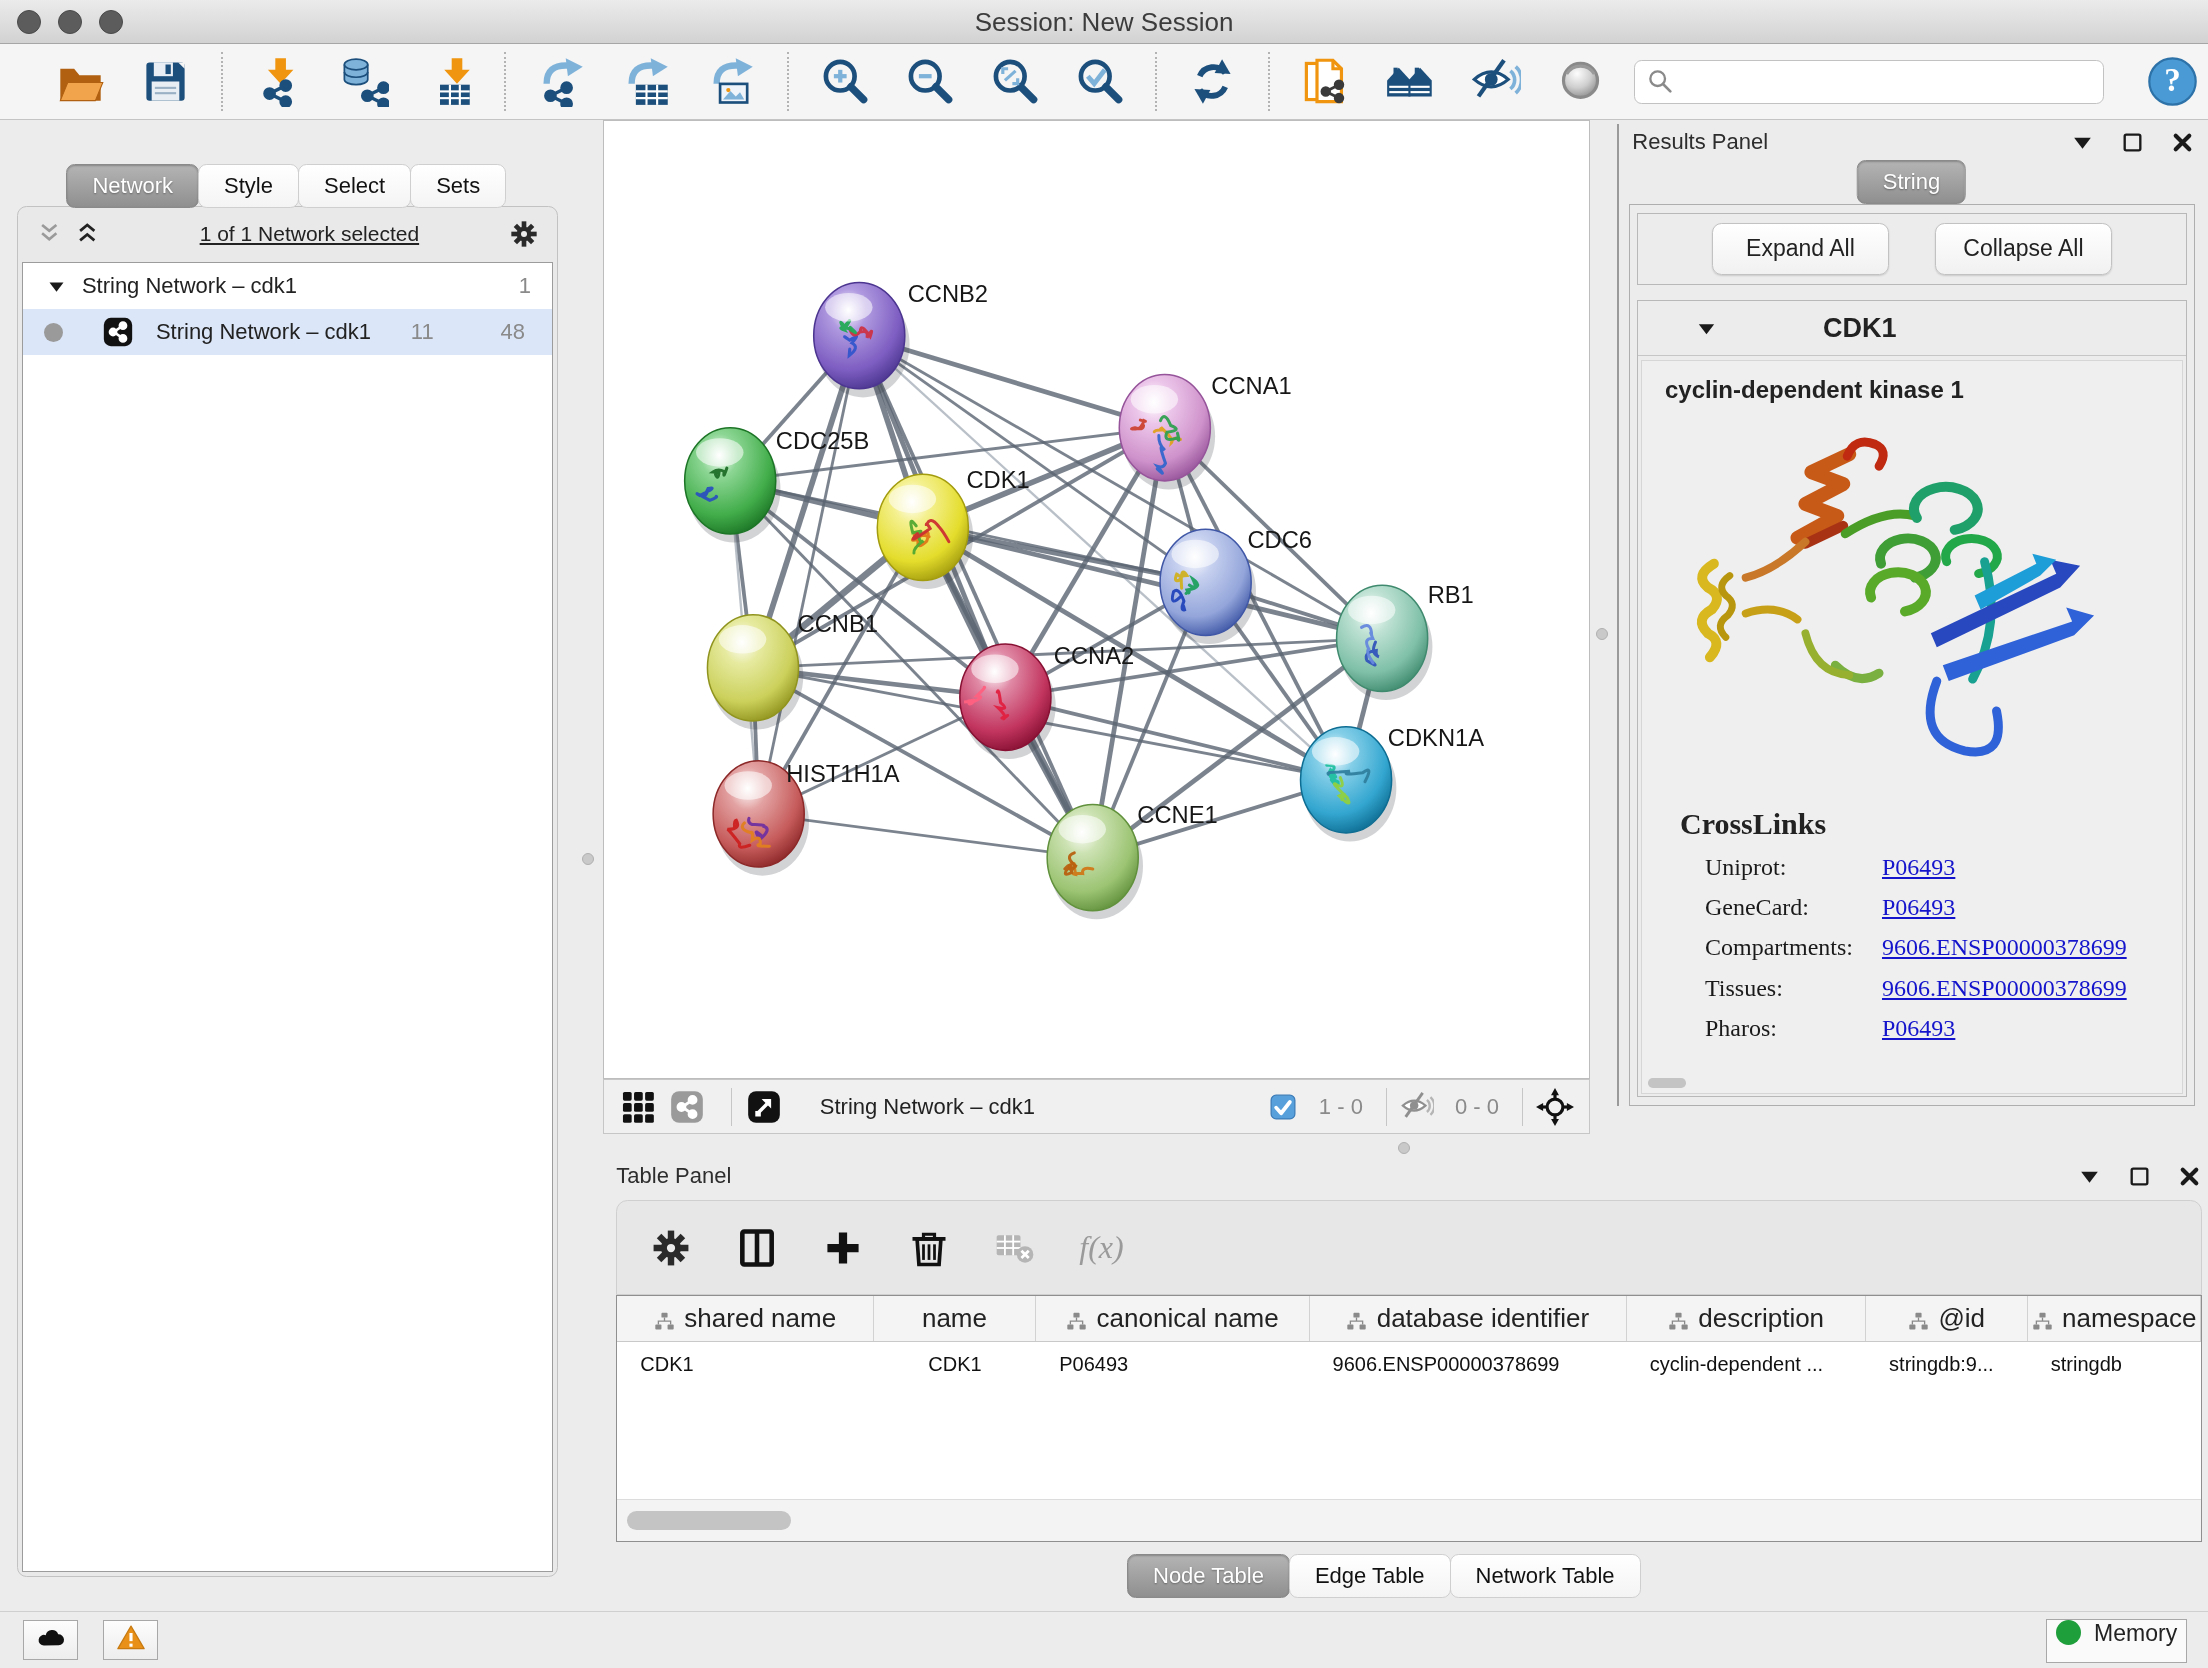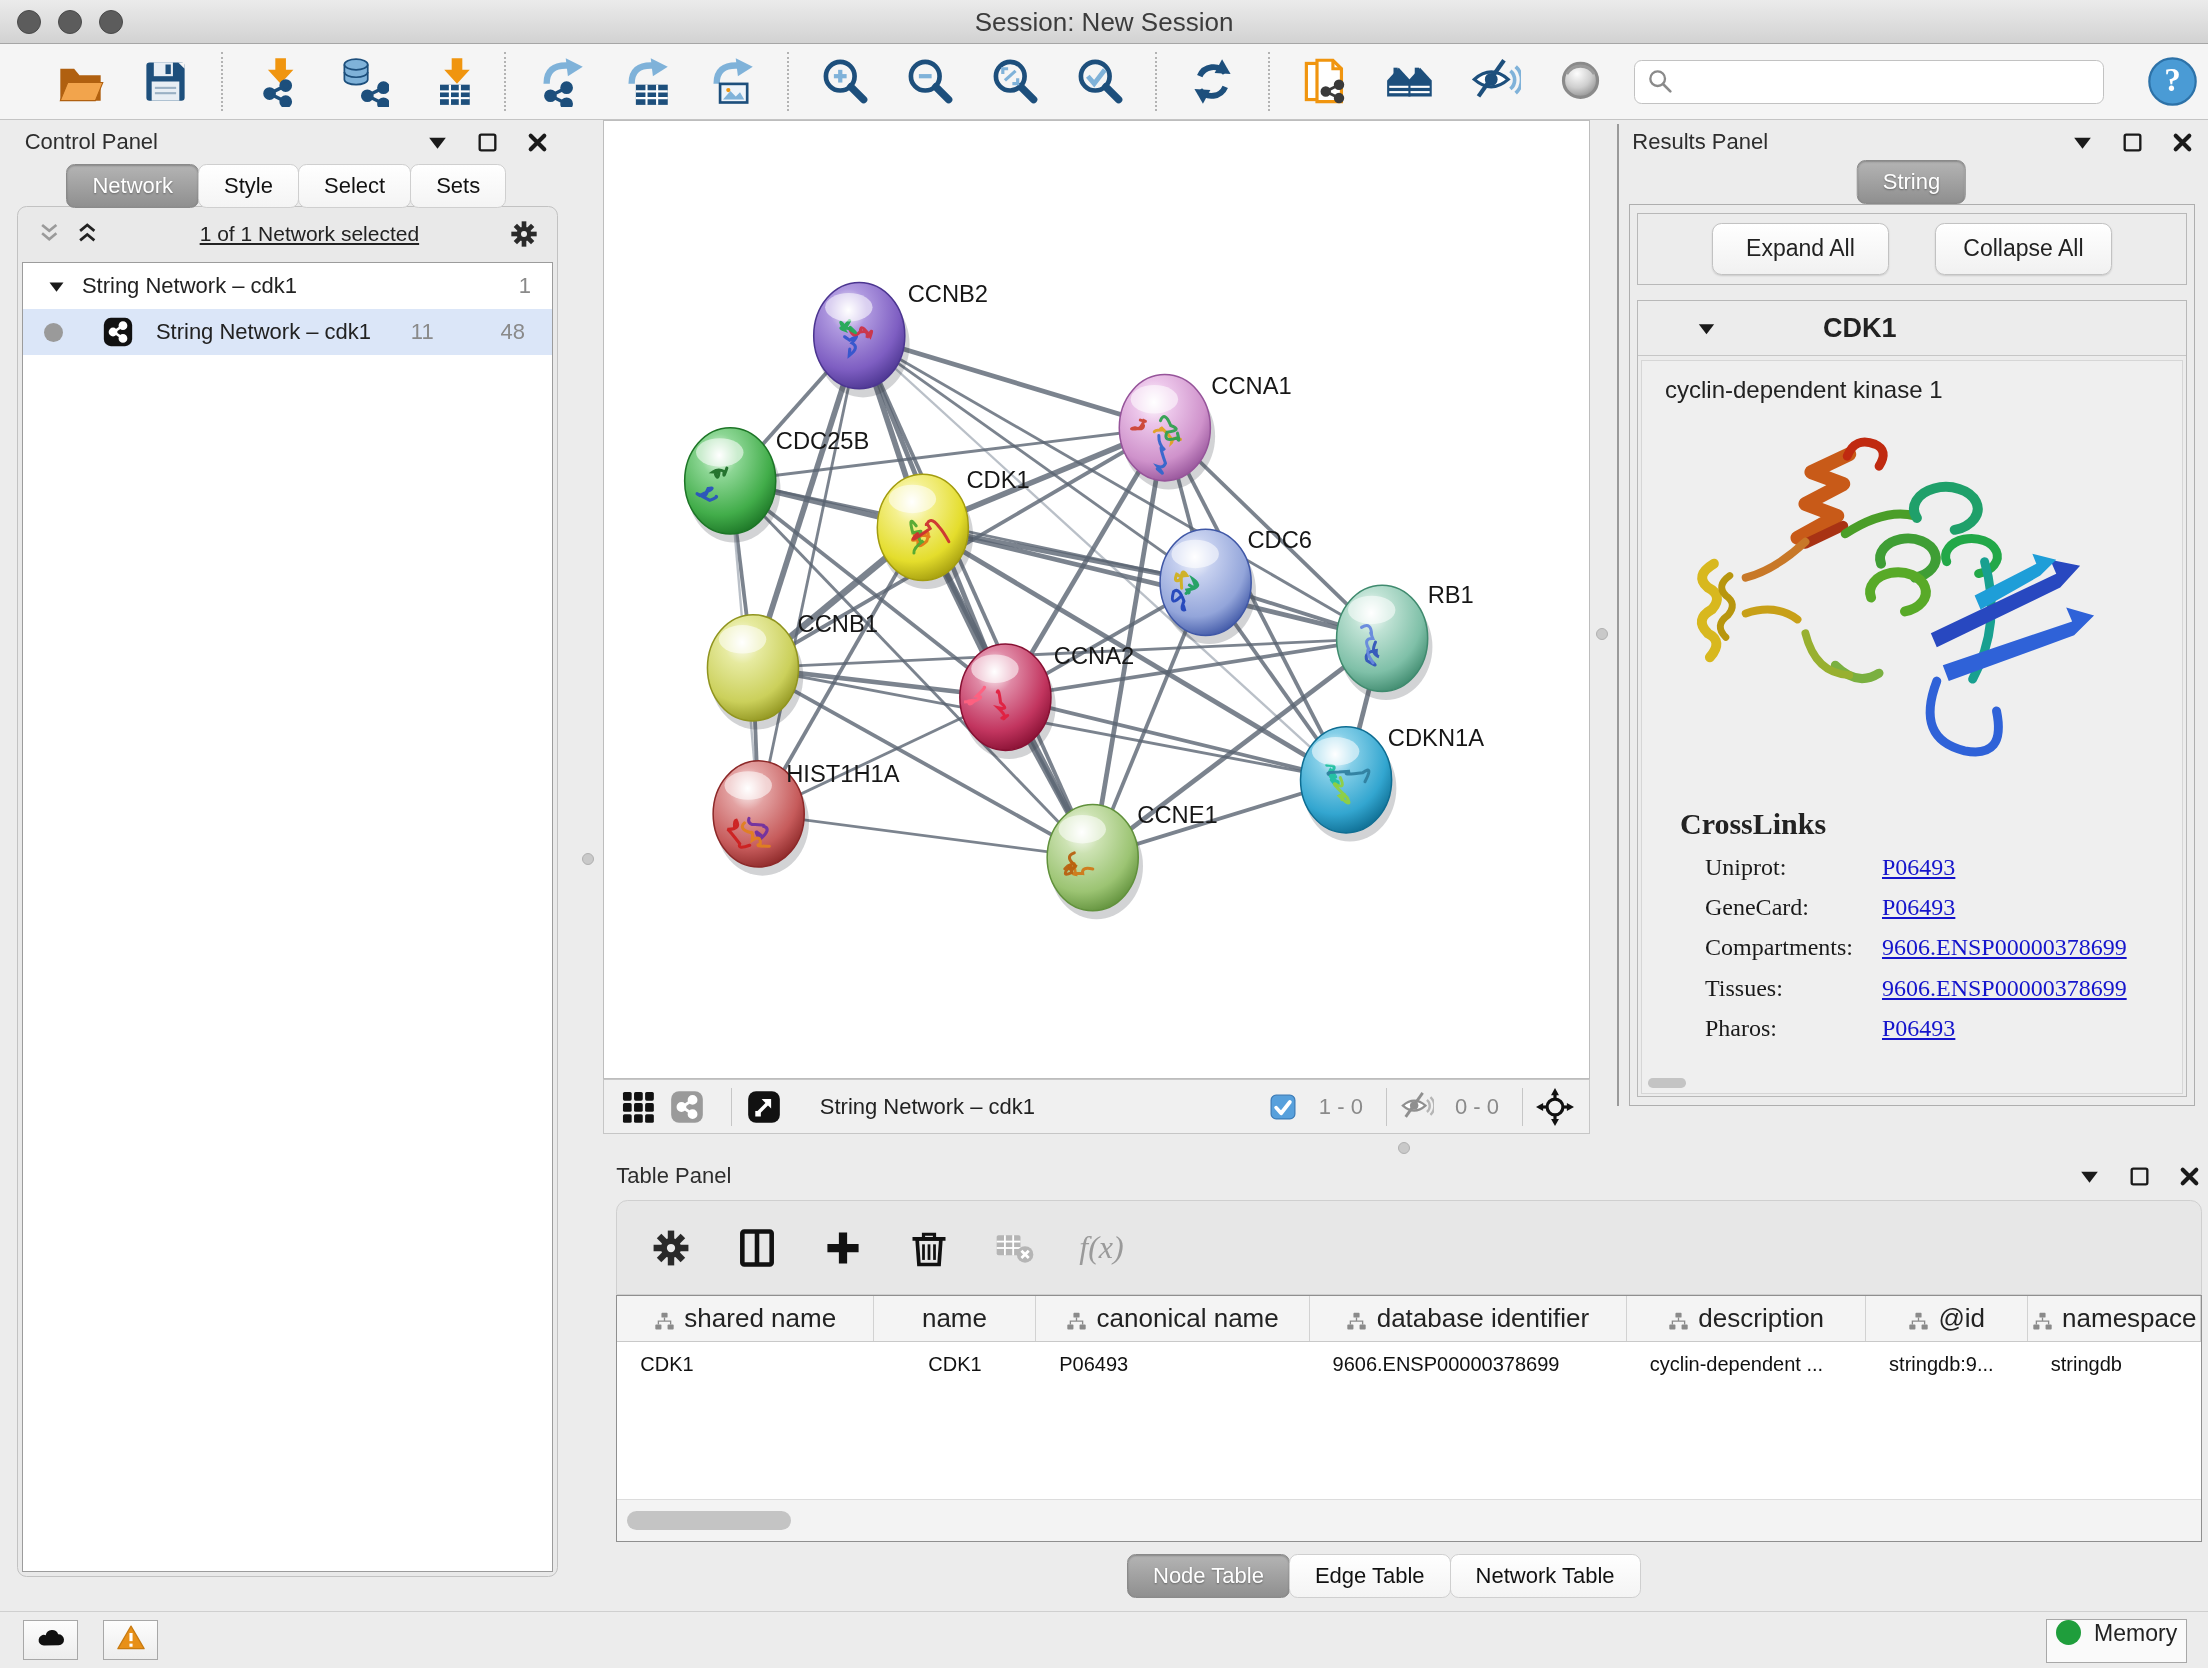--- a/index.html
+++ b/index.html
@@ -82,21 +82,21 @@
   .rp-buttons { margin:7.6px; border:1px solid #b8b8b8; height:72px; display:flex; align-items:center; justify-content:center; gap:46px; }
   .rp-btn { min-width:177px; height:52px; padding:0 27px; font-size:23px; display:flex; align-items:center; justify-content:center;
     background:linear-gradient(#ffffff,#f1f1f1); border:1px solid #c2c2c2; border-radius:9.5px; cursor:pointer;
     box-shadow:0 1px 1.9px rgba(0,0,0,.15); }
   .rp-section { position:absolute; left:7.6px; right:7.6px; top:95px; bottom:7.6px; border:1px solid #b8b8b8; background:#ececec; }
   .rp-gene-h { display:flex; align-items:center; height:55px; border-bottom:1px solid #c6c6c6; background:#ececec; }
   .rp-gene-h .tri { width:23px; height:23px; margin-left:57px; }
   .rp-gene-h .tri svg { width:100%; height:100%; }
   .rp-gene-h .sym { font-size:27px; font-weight:bold; margin-left:105px; }
   .rp-body { position:absolute; left:2.9px; right:2.9px; top:59px; bottom:2.9px; background:#efefef; border:1px solid #d6d6d6; overflow:hidden; }
-  .rp-desc { font-size:24px; margin:15px 0 0 23px; }
+  .rp-desc { font-size:24px; margin:15px 0 0 23px;font-weight:bold; }
   #ribbon { margin:9.5px 0 0 44px; }
   .xl-title { font-family:"Liberation Serif",serif; font-weight:bold; font-size:30px; margin:17px 0 5.7px 38px; }
   .xl-row { display:flex; font-family:"Liberation Serif",serif; font-size:24px; margin:13.3px 0 0 63px; }
   .xl-label { width:177px; color:#1a1a1a; }
   .xl-link { color:#1414cc; text-decoration:underline; cursor:pointer; }
   .rp-hthumb { position:absolute; left:5.7px; bottom:4.8px; width:38px; height:9.5px; background:#c4c4c4; border-radius:4.8px; }
 
   
   #table-panel { position:absolute; left:603px; top:1158px; width:1605px; height:447px; }
   #tp-head { position:absolute; left:13.3px; right:5.7px; top:0; }
@@ -325,34 +325,20 @@
         </svg></span>
     <input placeholder="" style="">
   </div>
   <div class="helpbtn"><span><svg viewBox="0 0 48 48" width="100%" height="100%">
           <circle cx="24" cy="24" r="21" fill="#4a9bd5" stroke="#2d72a8" stroke-width="2"></circle>
           <text x="24" y="33" text-anchor="middle" font-size="30" font-weight="bold" fill="#fff" font-family="Liberation Serif,serif">?</text>
         </svg></span></div>
 </div>
 
 <div id="control-panel">
-  <div class="phead" style="padding:0 13.3px;">
-    <span class="ptitle">Control Panel</span>
-    <span class="pctl">
-      <span class="ic"><svg viewBox="0 0 48 48" width="100%" height="100%">
-            <polygon points="8,15 40,15 24,36" fill="#1a1a1a"></polygon>
-          </svg></span>
-      <span class="ic"><svg viewBox="0 0 48 48" width="100%" height="100%">
-            <rect x="9" y="9" width="30" height="30" rx="3" fill="none" stroke="#1a1a1a" stroke-width="4.5"></rect>
-          </svg></span>
-      <span class="ic"><svg viewBox="0 0 48 48" width="100%" height="100%">
-            <path d="M11 11 L37 37 M37 11 L11 37" stroke="#1a1a1a" stroke-width="8" stroke-linecap="round"></path>
-          </svg></span>
-    </span>
-  </div>
   <div id="cp-tabs">
       <div class="tab active">Network</div>
       <div class="tab">Style</div>
       <div class="tab">Select</div>
       <div class="tab">Sets</div>
     </div>
   <div class="cp-box">
     <div class="cp-selrow">
       <span class="chev"><svg viewBox="0 0 48 48" width="100%" height="100%">
             <g fill="none" stroke="#9a9a9a" stroke-width="4.5">

